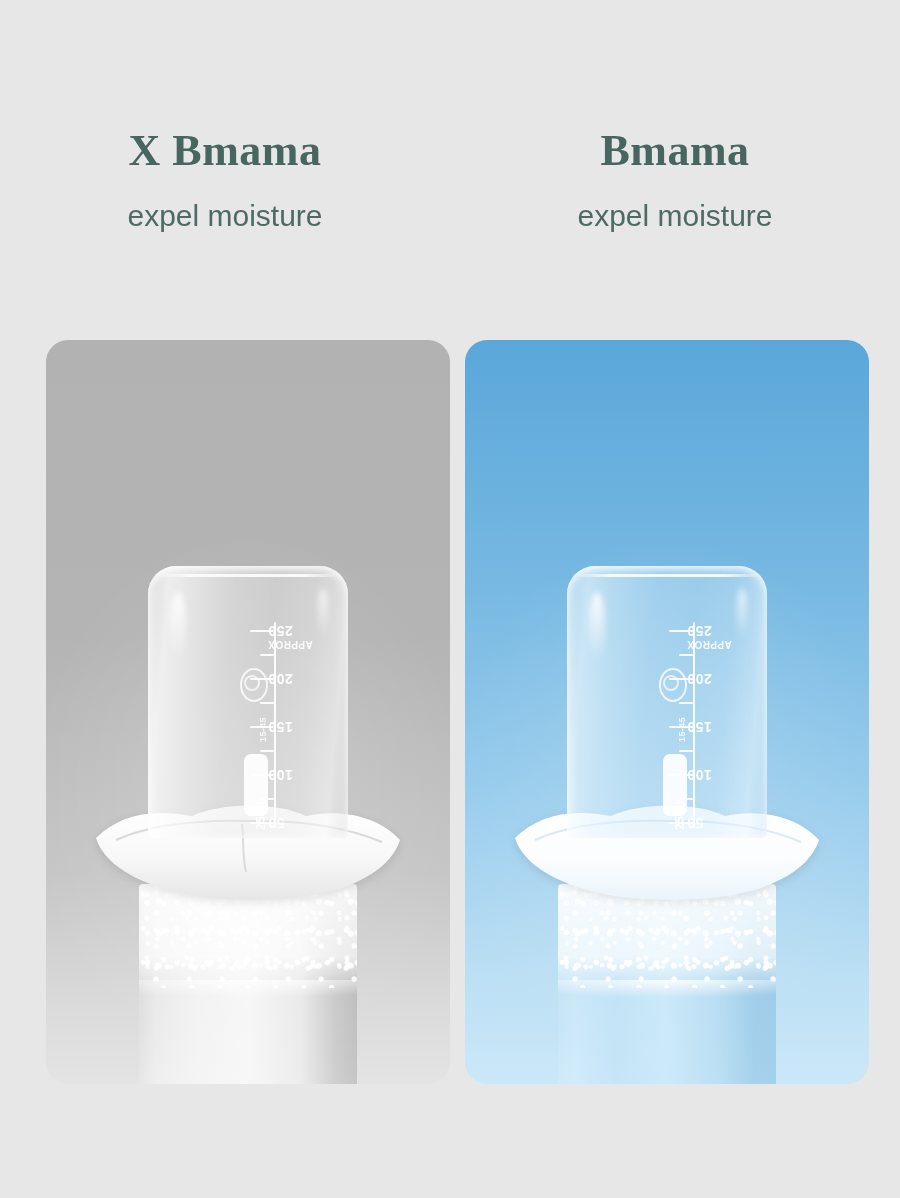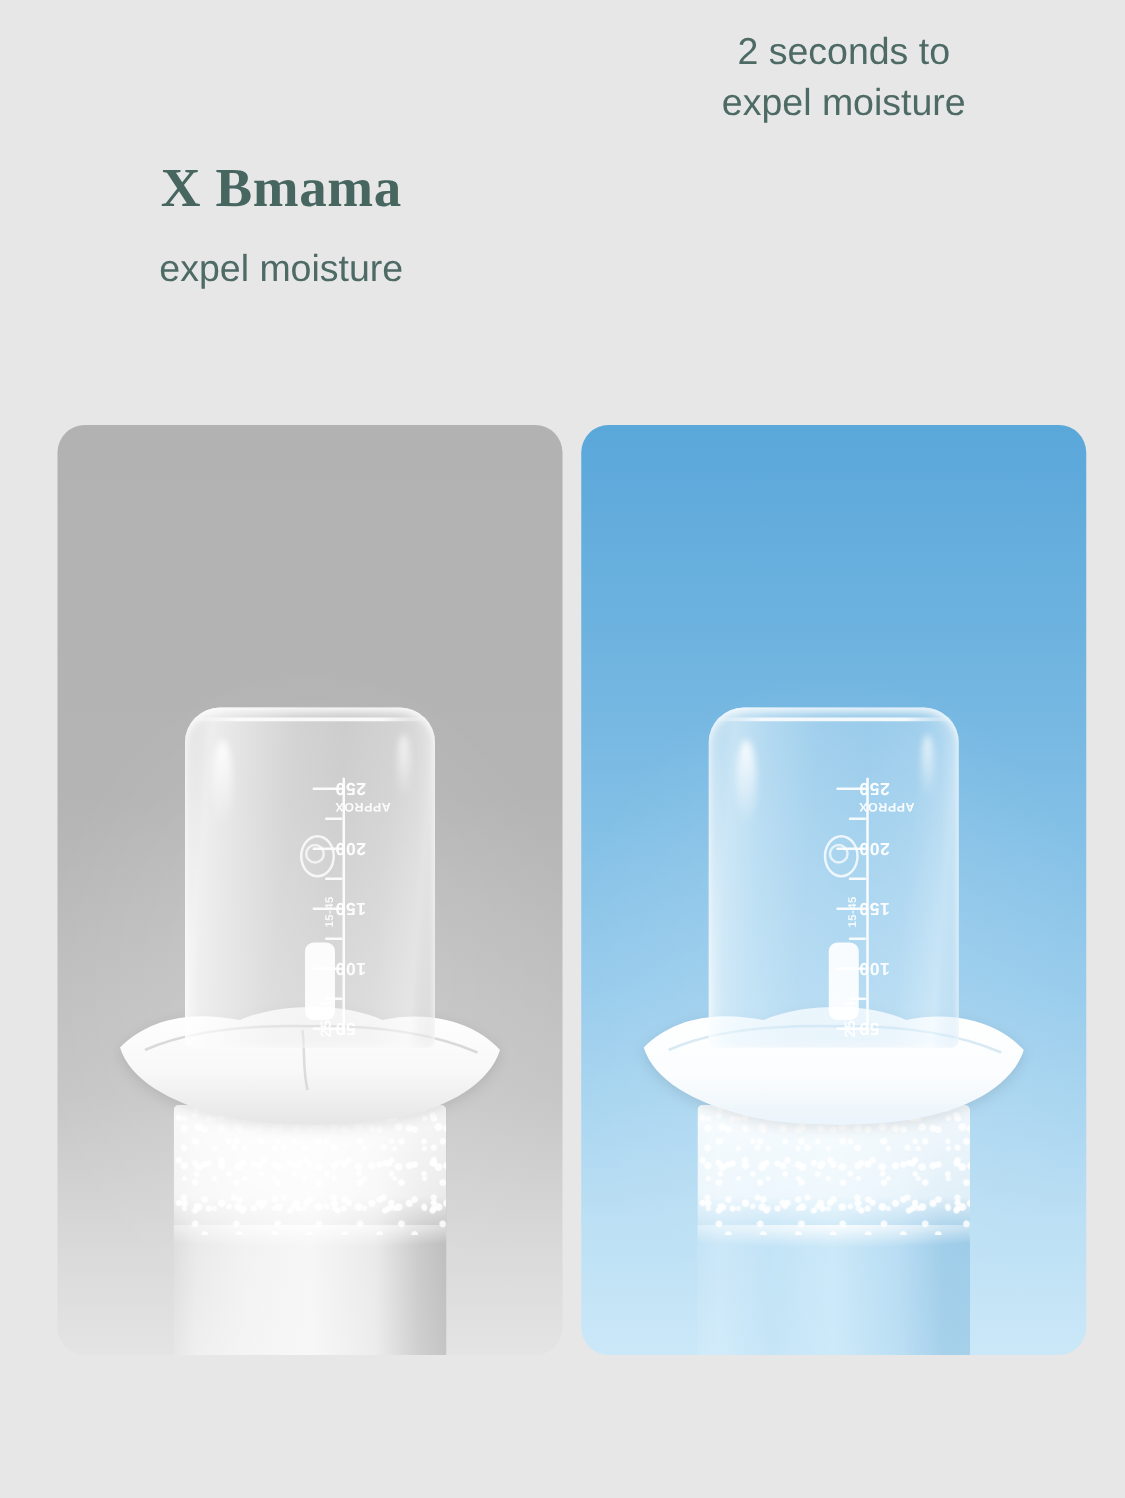--- a/index.html
+++ b/index.html
@@ -236,22 +236,22 @@
   <div class="headings">
 
     <div class="col-head left">
       <div class="brand-title">X Bmama</div>
       <div class="brand-sub">
         <div>expel moisture</div>
       </div>
     </div>
 
     <div class="col-head right">
+      <div class="brand-title">Bmama</div>
       <div class="brand-sub">
-        <div>2 seconds to</div>
         <div>expel moisture</div>
       </div>
     </div>
 
   </div>
 
   <div class="panels">
 
     <div class="panel left">
       <div class="panel-shade"></div>

